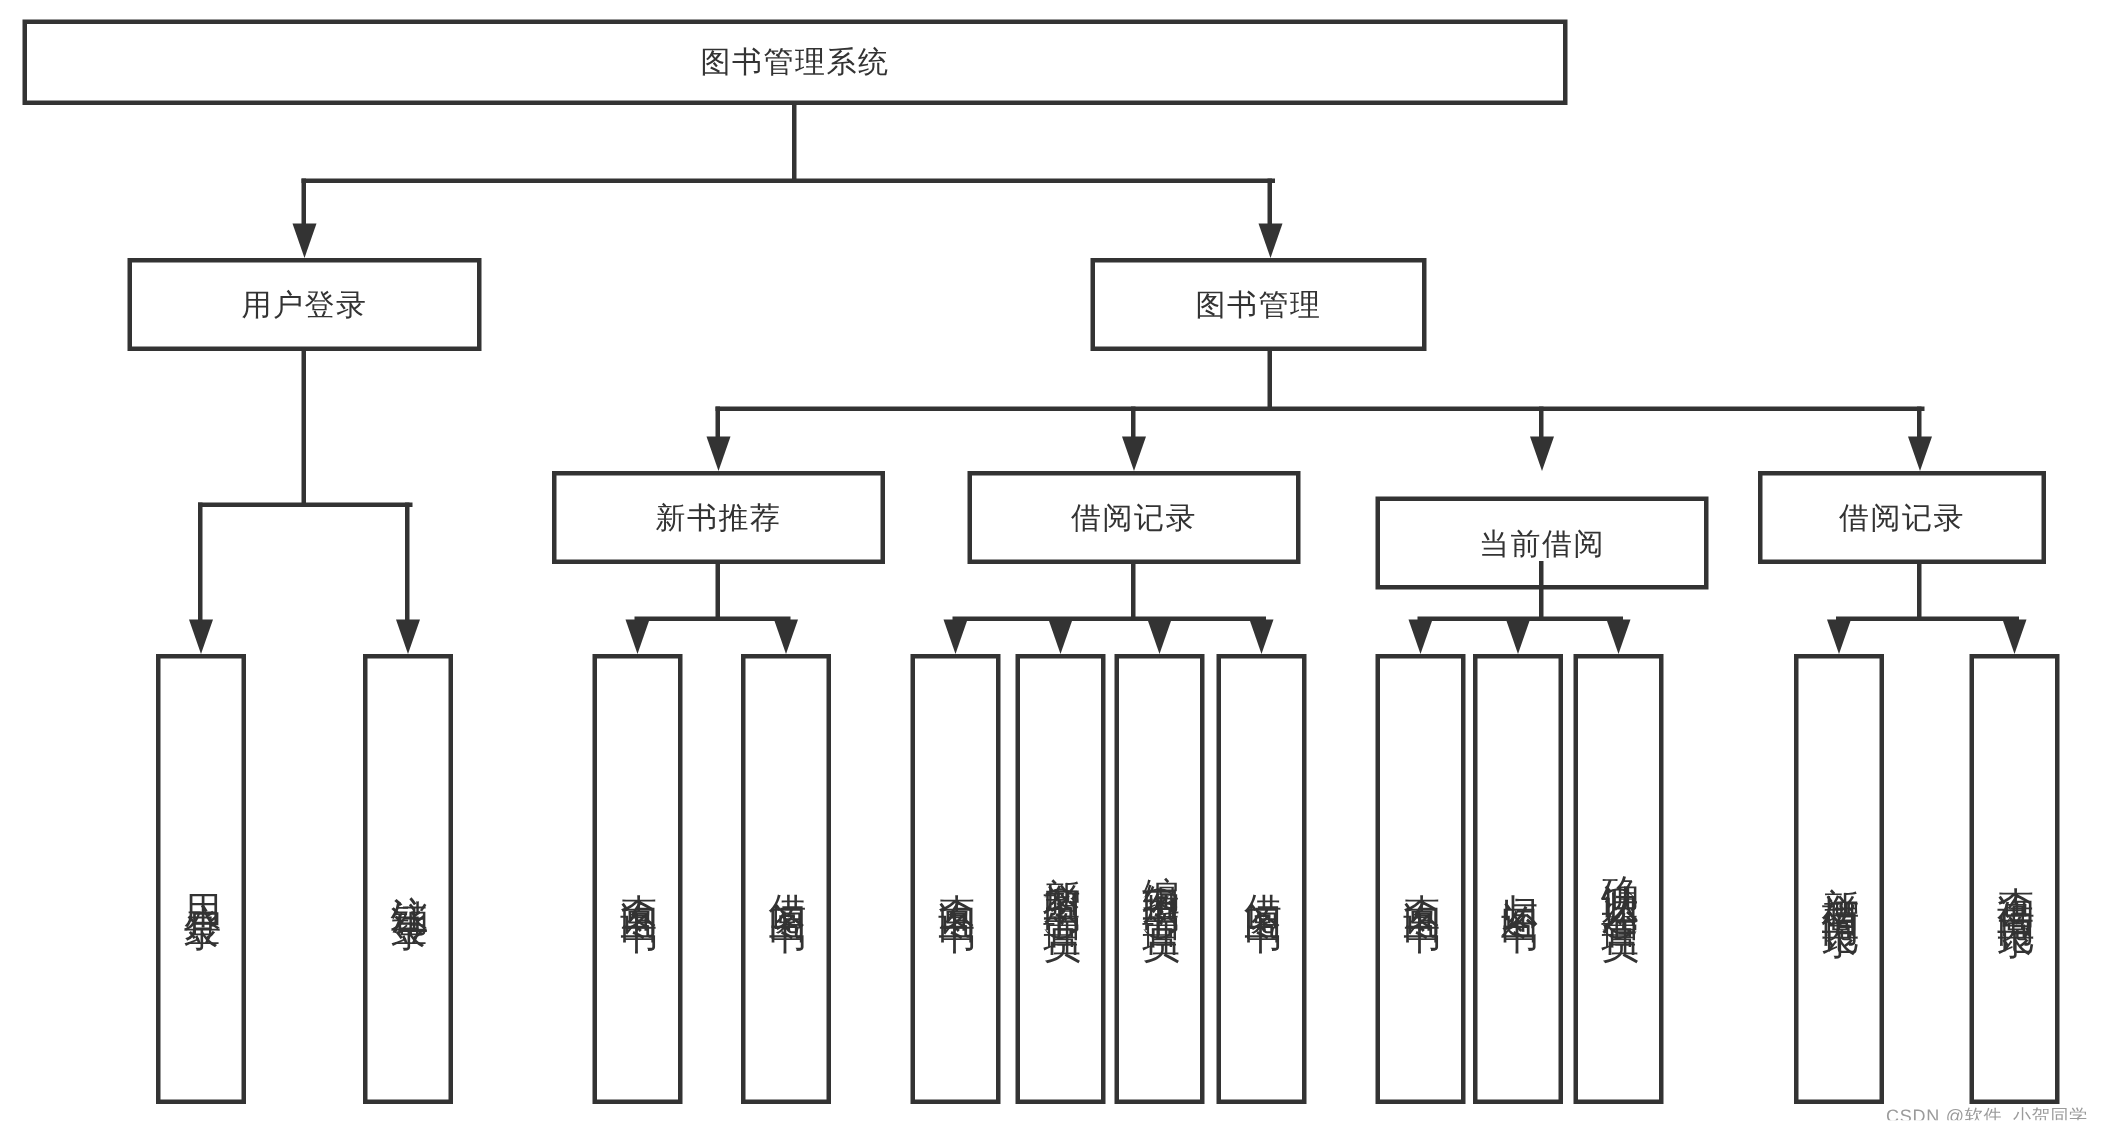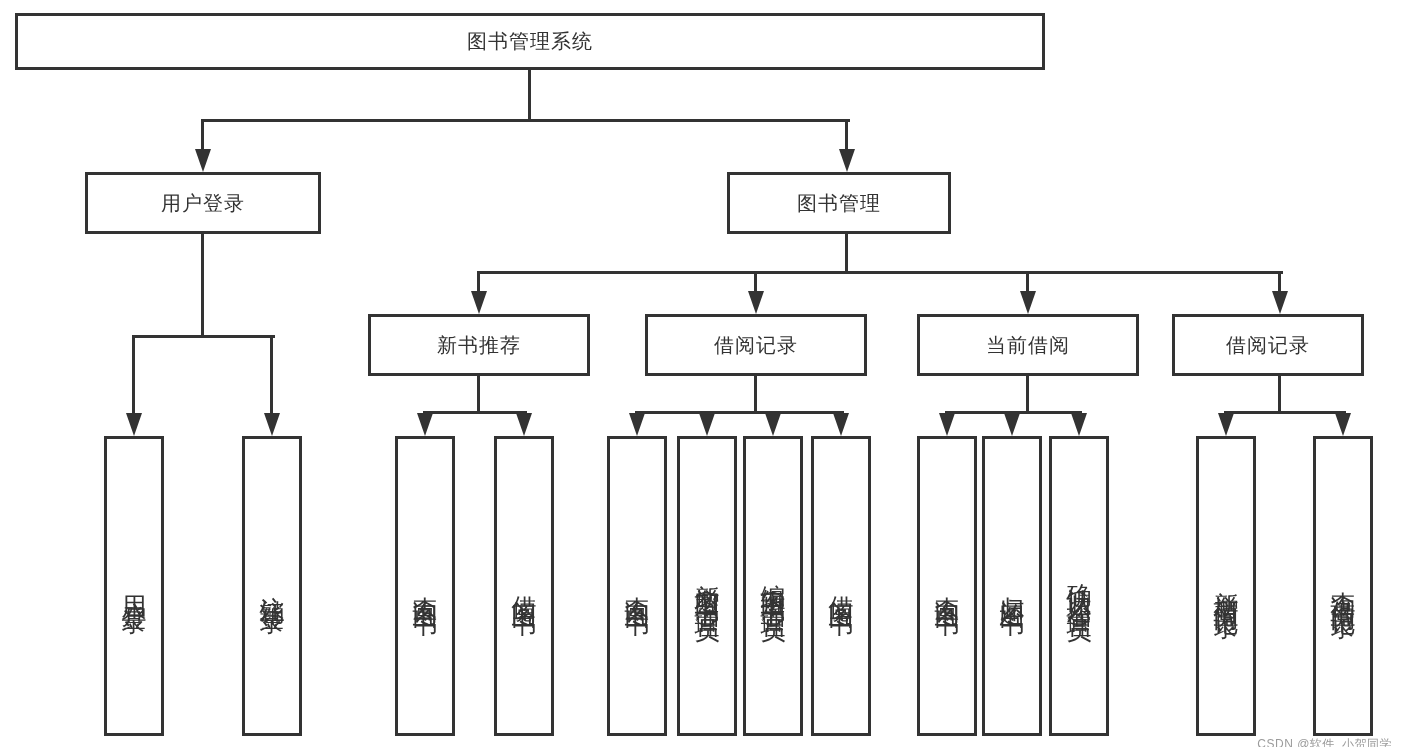--- a/index.html
+++ b/index.html
@@ -66,21 +66,21 @@
   <div class="arr" style="left:471px;top:291px"></div>
   <div class="vl" style="left:754px;top:271px;height:23px"></div>
   <div class="arr" style="left:748px;top:291px"></div>
   <div class="vl" style="left:1026px;top:271px;height:23px"></div>
   <div class="arr" style="left:1020px;top:291px"></div>
   <div class="vl" style="left:1278px;top:271px;height:23px"></div>
   <div class="arr" style="left:1272px;top:291px"></div>
 
   <div class="box hbox" style="left:368px;top:314px;width:222px">新书推荐</div>
   <div class="box hbox" style="left:645px;top:314px;width:222px">借阅记录</div>
-  <div class="box hbox" style="left:917px;top:314px;width:222px">当前借阅</div>
+  <div class="box hbox" style="left:917px;top:331px;width:222px">当前借阅</div>
   <div class="box hbox" style="left:1172px;top:314px;width:192px">借阅记录</div>
 
   <div class="vl" style="left:477px;top:374px;height:40px"></div>
   <div class="hl" style="left:423px;top:411px;width:104px"></div>
   <div class="arr" style="left:417px;top:413px"></div>
   <div class="arr" style="left:516px;top:413px"></div>
 
   <div class="vl" style="left:754px;top:374px;height:40px"></div>
   <div class="hl" style="left:635px;top:411px;width:209px"></div>
   <div class="arr" style="left:629px;top:413px"></div>

